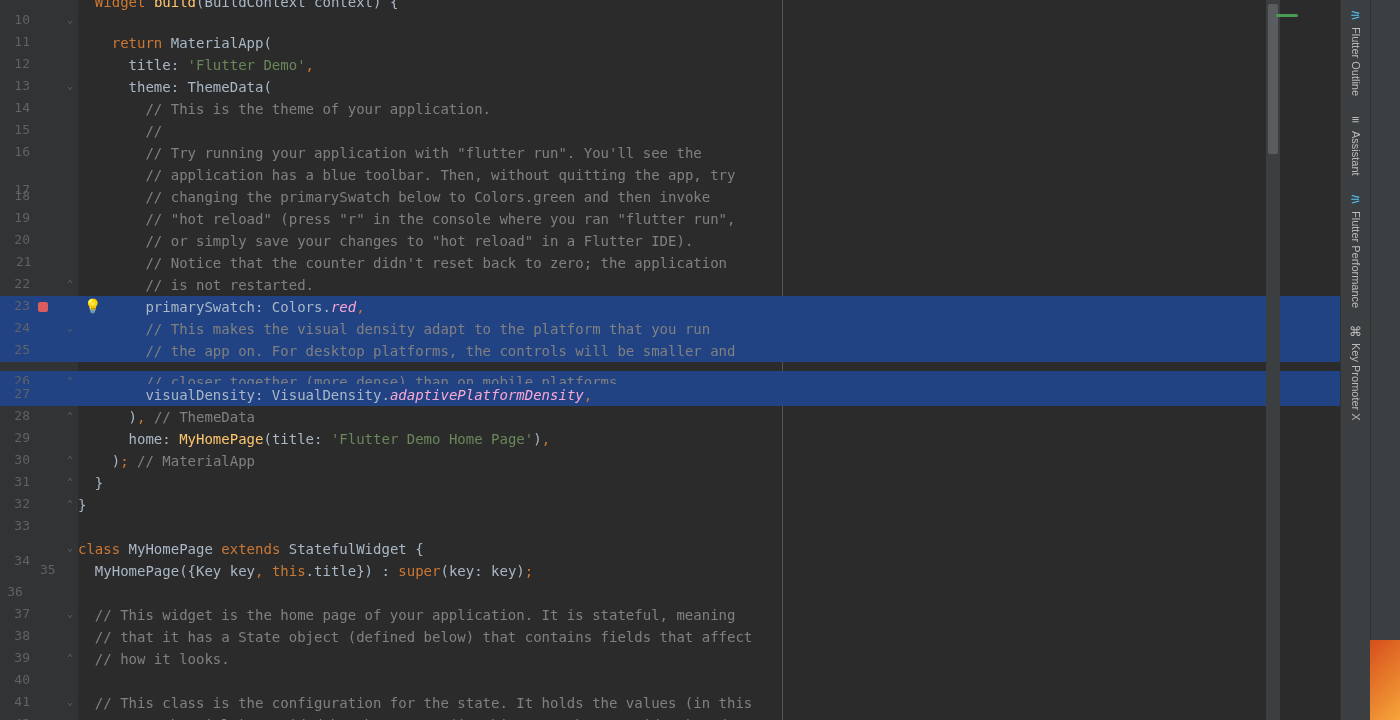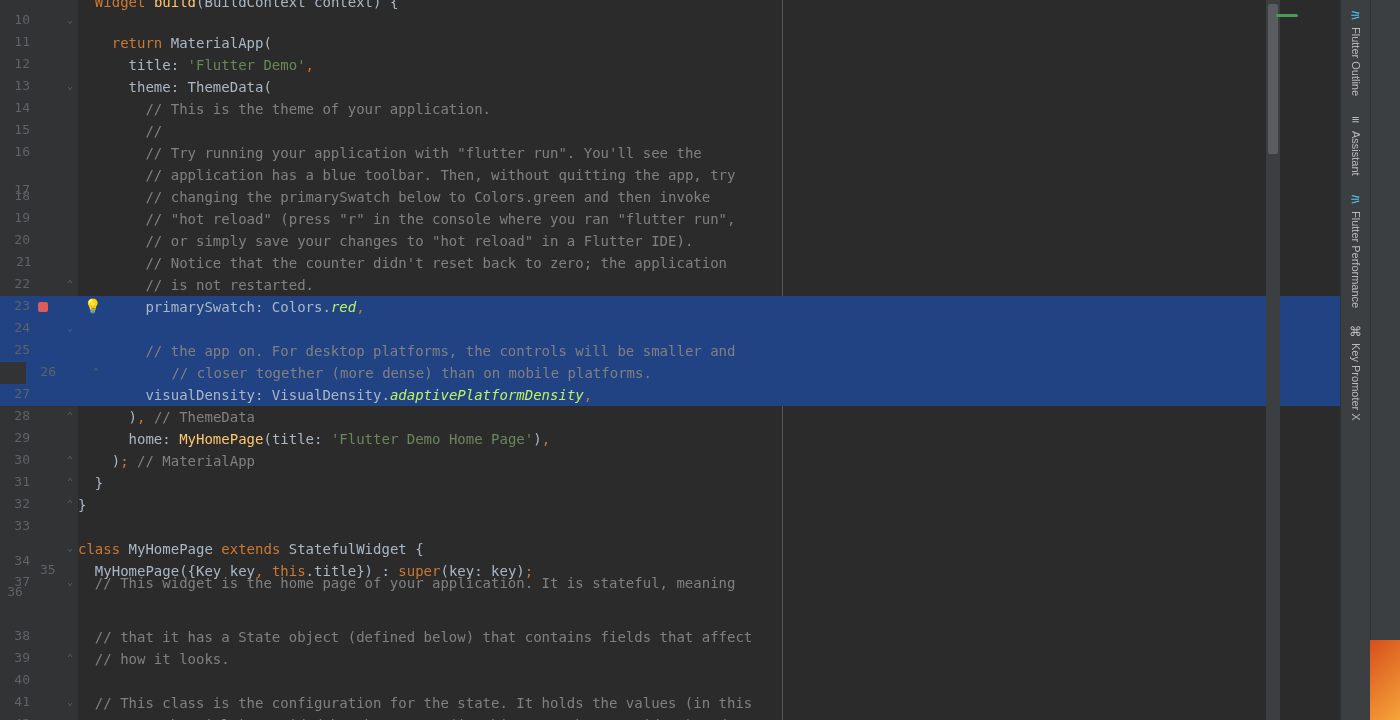--- a/index.html
+++ b/index.html
@@ -68,21 +68,21 @@
   .code {
     position: absolute;
     left: 78px;
     padding-left: 0;
     white-space: pre;
   }
   .sel { background: #214283; }
   .kw  { color: #cc7832; }
   .str { color: #6a8759; }
   .com { color: #808080; }
-  .ital{ font-style: italic; color: #bef264; }
+  .ital{ font-style: italic; color: #f9a8d4; }
   .fn  { color: #ffc66d; }
   .pun { color: #cc7832; }
   .right-margin {
     position: absolute;
     left: 782px; top: 0;
     width: 1px; height: 720px;
     background: #555555;
   }
   .scrollbar-track {
     position: absolute;
@@ -168,34 +168,34 @@
       <div class="line" style="top: 98px;"><div class="ln" style="top: 0px;">14</div><div class="code">        <span class="com">// This is the theme of your application.</span></div></div>
       <div class="line" style="top: 120px;"><div class="ln" style="top: 0px;">15</div><div class="code">        <span class="com">//</span></div></div>
       <div class="line" style="top: 142px;"><div class="ln" style="top: 0px;">16</div><div class="code">        <span class="com">// Try running your application with "flutter run". You'll see the</span></div></div>
       <div class="line" style="top: 164px;"><div class="ln" style="top: 16px;">17</div><div class="code">        <span class="com">// application has a blue toolbar. Then, without quitting the app, try</span></div></div>
       <div class="line" style="top: 186px;"><div class="ln" style="top: 0px;">18</div><div class="code">        <span class="com">// changing the primarySwatch below to Colors.green and then invoke</span></div></div>
       <div class="line" style="top: 208px;"><div class="ln" style="top: 0px;">19</div><div class="code">        <span class="com">// "hot reload" (press "r" in the console where you ran "flutter run",</span></div></div>
       <div class="line" style="top: 230px;"><div class="ln" style="top: 0px;">20</div><div class="code">        <span class="com">// or simply save your changes to "hot reload" in a Flutter IDE).</span></div></div>
       <div class="line" style="top: 252px;"><div class="ln" style="top: 0px; padding-left: 16px;">21</div><div class="code">        <span class="com">// Notice that the counter didn't reset back to zero; the application</span></div></div>
       <div class="line" style="top: 274px;"><div class="ln" style="top: 0px;">22</div><div class="fold">⌃</div><div class="code">        <span class="com">// is not restarted.</span></div></div>
       <div class="line sel" style="top: 296px;"><div class="ln" style="top: 0px;">23</div><div class="bp" style="display: block;"></div><div class="bulb">💡</div><div class="code">        primarySwatch: Colors.<span class="ital">red</span><span class="pun">,</span></div></div>
-      <div class="line sel" style="top: 318px;"><div class="ln" style="top: 0px;">24</div><div class="fold">⌄</div></div>
+      <div class="line sel" style="top: 318px;"><div class="ln" style="top: 0px;">24</div><div class="fold">⌄</div><div class="code">        <span class="com">// This makes the visual density adapt to the platform that you run</span></div></div>
       <div class="line sel" style="top: 340px;"><div class="ln" style="top: 0px;">25</div><div class="code">        <span class="com">// the app on. For desktop platforms, the controls will be smaller and</span></div></div>
-      <div class="line sel" style="top: 362px; margin-left: 26px;"><div class="ln" style="top: 0px;">26</div><div class="fold">⌃</div><div class="code">        <span class="com">// closer together (more dense) than on mobile platforms.</span></div></div>
+      <div class="line sel" style="top: 371px;"><div class="ln" style="top: 0px;">26</div><div class="fold">⌃</div><div class="code">        <span class="com">// closer together (more dense) than on mobile platforms.</span></div></div>
       <div class="line sel" style="top: 384px;"><div class="ln" style="top: 0px;">27</div><div class="code">        visualDensity: VisualDensity.<span class="ital">adaptivePlatformDensity</span><span class="pun">,</span></div></div>
       <div class="line" style="top: 406px;"><div class="ln" style="top: 0px;">28</div><div class="fold">⌃</div><div class="code">      )<span class="pun">,</span> <span class="com">// ThemeData</span></div></div>
       <div class="line" style="top: 428px;"><div class="ln" style="top: 0px;">29</div><div class="code">      home: <span class="fn">MyHomePage</span>(title: <span class="str">'Flutter Demo Home Page'</span>)<span class="pun">,</span></div></div>
       <div class="line" style="top: 450px;"><div class="ln" style="top: 0px;">30</div><div class="fold">⌃</div><div class="code">    )<span class="pun">;</span> <span class="com">// MaterialApp</span></div></div>
       <div class="line" style="top: 472px;"><div class="ln" style="top: 0px;">31</div><div class="fold">⌃</div><div class="code">  }</div></div>
       <div class="line" style="top: 494px;"><div class="ln" style="top: 0px;">32</div><div class="fold">⌃</div><div class="code">}</div></div>
       <div class="line" style="top: 516px;"><div class="ln" style="top: 0px;">33</div><div class="code"></div></div>
       <div class="line" style="top: 538px;"><div class="ln" style="top: 0px; margin-top: 13px;">34</div><div class="fold">⌄</div><div class="code"><span class="kw">class</span> MyHomePage <span class="kw">extends</span> StatefulWidget {</div></div>
       <div class="line" style="top: 560px;"><div class="ln" style="top: 0px; padding-left: 40px;">35</div><div class="code">  MyHomePage({Key key<span class="pun">,</span> <span class="kw">this</span>.title}) : <span class="kw">super</span>(key: key)<span class="pun">;</span></div></div>
       <div class="line" style="top: 582px;"><div class="ln" style="top: 0px; text-align: center;">36</div><div class="code"></div></div>
-      <div class="line" style="top: 572px;"><div class="ln" style="top: 0px;">37</div><div class="fold">⌄</div><div class="code">  <span class="com">// This widget is the home page of your application. It is stateful, meaning</span></div></div>
+      <div class="line" style="top: 604px;"><div class="ln" style="top: 0px;">37</div><div class="fold">⌄</div><div class="code">  <span class="com">// This widget is the home page of your application. It is stateful, meaning</span></div></div>
       <div class="line" style="top: 626px;"><div class="ln" style="top: 0px;">38</div><div class="code">  <span class="com">// that it has a State object (defined below) that contains fields that affect</span></div></div>
       <div class="line" style="top: 648px;"><div class="ln" style="top: 0px;">39</div><div class="fold">⌃</div><div class="code">  <span class="com">// how it looks.</span></div></div>
       <div class="line" style="top: 670px;"><div class="ln" style="top: 0px;">40</div><div class="code"></div></div>
       <div class="line" style="top: 692px;"><div class="ln" style="top: 0px;">41</div><div class="fold">⌄</div><div class="code">  <span class="com">// This class is the configuration for the state. It holds the values (in this</span></div></div>
       <div class="line" style="top: 714px;"><div class="ln" style="top: 0px;">42</div><div class="code">  <span class="com">// case the title) provided by the parent (in this case the App widget) and</span></div></div>
     </div>
 
   <div class="scrollbar-track"></div>
   <div class="scrollbar-thumb"></div>
   <div class="green-dot"></div>

